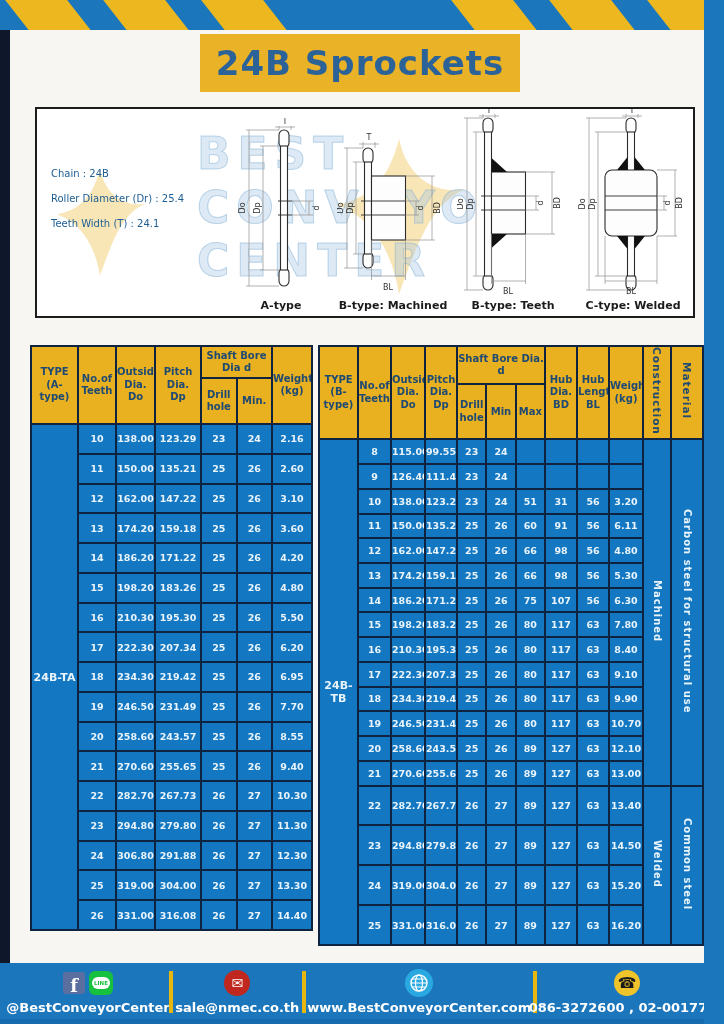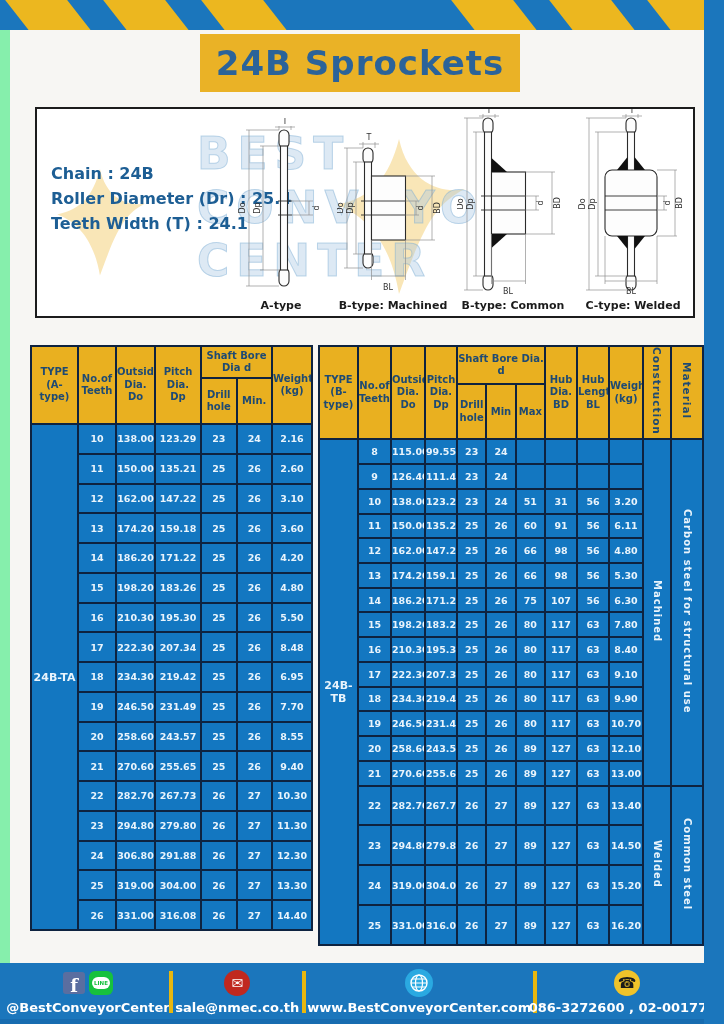--- a/index.html
+++ b/index.html
@@ -1,18 +1,18 @@
 <!DOCTYPE html>
 <html><head>
 <meta charset="utf-8">
 <style>
   * { margin:0; padding:0; box-sizing:border-box; }
   html,body { width:724px; }
   body { font-family:"DejaVu Sans", sans-serif; background:#1b76bc; }
-  .page { position:relative; width:704px; height:1024px; background:#86efac; overflow:hidden; }
+  .page { position:relative; width:704px; height:1024px; background:#0f172a; overflow:hidden; }
 
   
   .topbar { position:absolute; left:0; top:0; width:724px; height:30px; background:#1b76bc; overflow:hidden; }
   .stripeset { position:absolute; top:-4px; height:40px; display:flex; gap:36px; transform:skewX(38deg); transform-origin:0 0; }
   .stripeset.left { left:2px; }
   .stripeset.right { left:448px; }
   .stripe { width:62px; height:40px; background:#ecb71f; }
 
   
   .content { position:absolute; left:10px; top:30px; width:697px; height:933px; background:#f7f6f3; }
@@ -21,21 +21,21 @@
                   display:flex; align-items:center; justify-content:center; }
   .title-banner h1 { font-size:34px; font-weight:bold; color:#2b6399; letter-spacing:1px; }
 
   .info-box { position:absolute; left:25px; top:77px; width:660px; height:211px; background:#ffffff;
               border:2px solid #1c1c1c; overflow:hidden; }
   .watermark { position:absolute; left:160px; top:18px; z-index:0; font-weight:bold; font-size:44px;
                line-height:1.22; letter-spacing:7px; color:rgba(165,198,226,0.38);
                -webkit-text-stroke:1px rgba(120,170,210,0.45); white-space:pre-line; }
   .wmshape { position:absolute; z-index:0; opacity:0.33; }
   .specs { position:absolute; left:14px; top:52px; z-index:1; }
-  .spec-line { font-size:16px; font-weight:bold; color:#1d5e94; line-height:25px; white-space:nowrap; }
+  .spec-line { font-size:10px; font-weight:normal; color:#1d5e94; line-height:25px; white-space:nowrap; }
   .figs { position:absolute; right:4px; bottom:4px; z-index:1; display:flex; align-items:flex-end; gap:8px; }
   .fig { display:flex; flex-direction:column; align-items:center; }
   .fig-label { font-size:11px; font-weight:bold; color:#1b1b1b; margin-top:1px; white-space:nowrap; }
   .part { fill:#fdfdfd; stroke:#2b2b2b; stroke-width:1.1; }
   .line { stroke:#2b2b2b; stroke-width:0.9; fill:none; }
   .dim  { stroke:#8f8f8f; stroke-width:0.7; fill:none; }
   .dimtxt { font-size:8px; fill:#333; font-family:"DejaVu Sans",sans-serif; }
   .gusset { fill:#111; stroke:none; }
 
   
@@ -171,21 +171,21 @@
             <text class="dimtxt" x="6" y="96" text-anchor="middle" transform="rotate(-90 6 96)">Do</text>
             <path class="dim" d="M19,24 V168 M16,24 H27 M16,168 H27"></path>
             <text class="dimtxt" x="16" y="96" text-anchor="middle" transform="rotate(-90 16 96)">Dp</text>
             <path class="dim" d="M68.5,88 H82 M68.5,102 H82 M79,88 V102"></path>
             <text class="dimtxt" x="86" y="95" text-anchor="middle" transform="rotate(-90 86 95)">d</text>
             <path class="dim" d="M68.5,64 H98 M68.5,126 H98 M95,64 V126"></path>
             <text class="dimtxt" x="103" y="95" text-anchor="middle" transform="rotate(-90 103 95)">BD</text>
             <path class="dim" d="M34.5,126 V176 M68.5,126 V176 M34.5,173 H68.5"></path>
             <text class="dimtxt" x="51" y="186" text-anchor="middle">BL</text>
           </svg>
-          <div class="fig-label">B-type: Common</div>
+          <div class="fig-label">B-type: Teeth</div>
         </div>
 
         <div class="fig">
           <svg width="112" height="190" viewBox="0 0 112 190">
             <path class="dim" d="M49,10 V6 M61,10 V6 M45,8 H65"></path>
             <text class="dimtxt" x="55" y="5" text-anchor="middle">T</text>
             <rect class="part" x="49" y="10" width="10" height="16" rx="5"></rect>
             <rect class="part" x="49" y="166" width="10" height="16" rx="5"></rect>
             <rect class="part" x="50.5" y="24" width="7" height="144"></rect>
             <rect class="part" x="28" y="62" width="52" height="66" rx="7"></rect>
@@ -289,21 +289,21 @@
             <td>25</td>
             <td>26</td>
             <td>5.50</td>
           </tr>
           <tr>
             <td>17</td>
             <td>222.30</td>
             <td>207.34</td>
             <td>25</td>
             <td>26</td>
-            <td>8.48</td>
+            <td>6.20</td>
           </tr>
           <tr>
             <td>18</td>
             <td>234.30</td>
             <td>219.42</td>
             <td>25</td>
             <td>26</td>
             <td>6.95</td>
           </tr>
           <tr>

